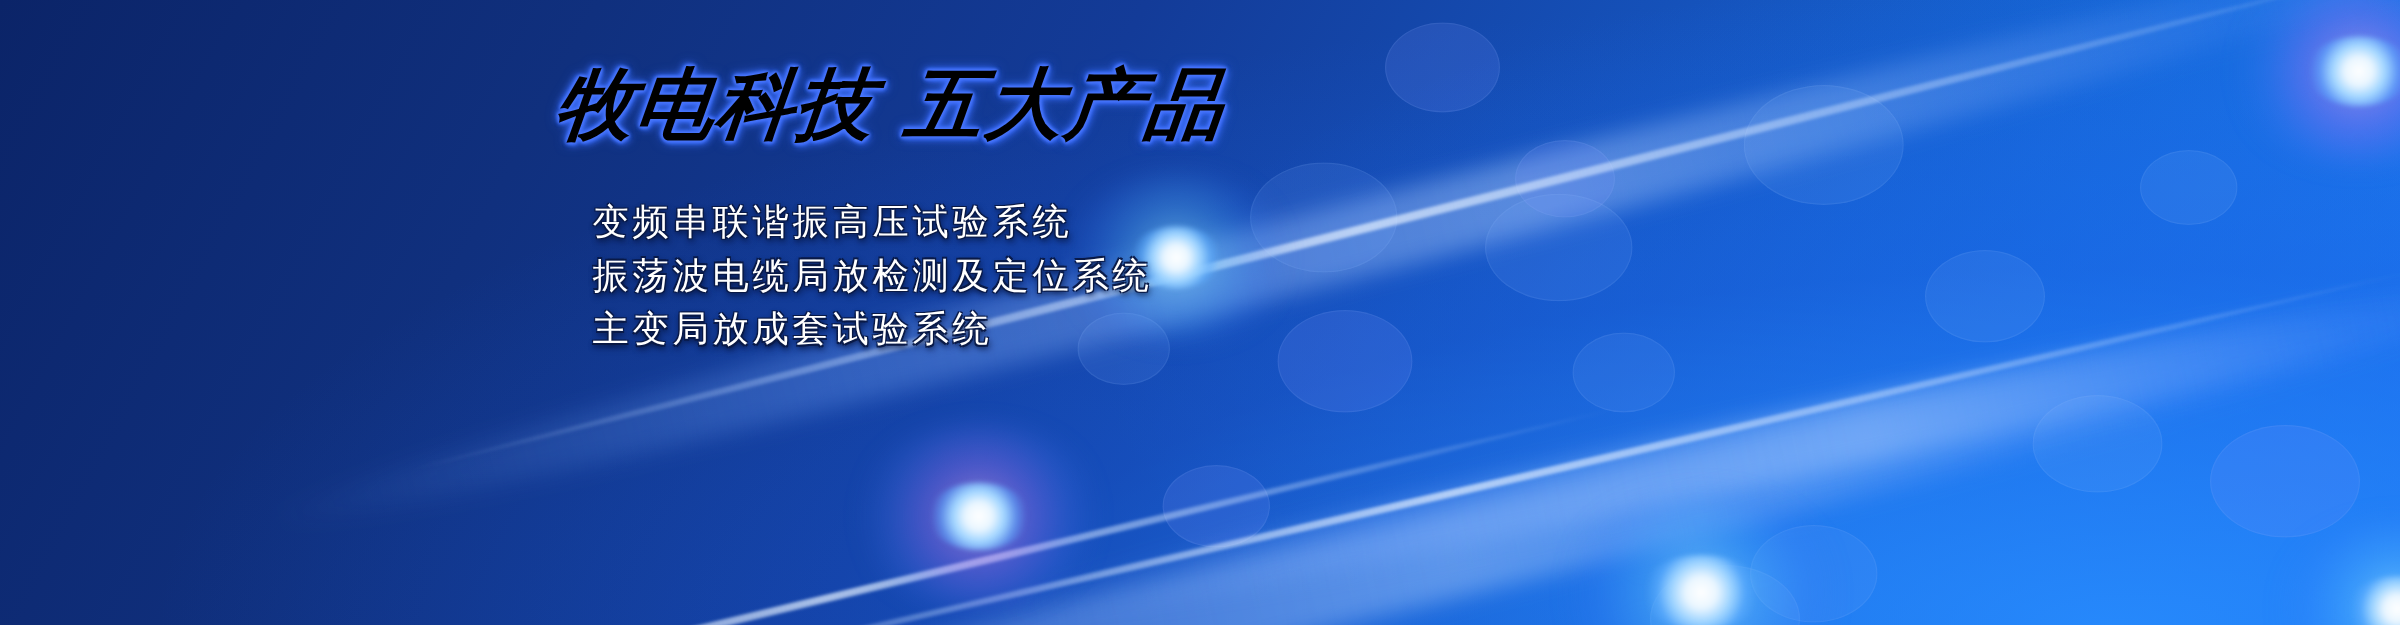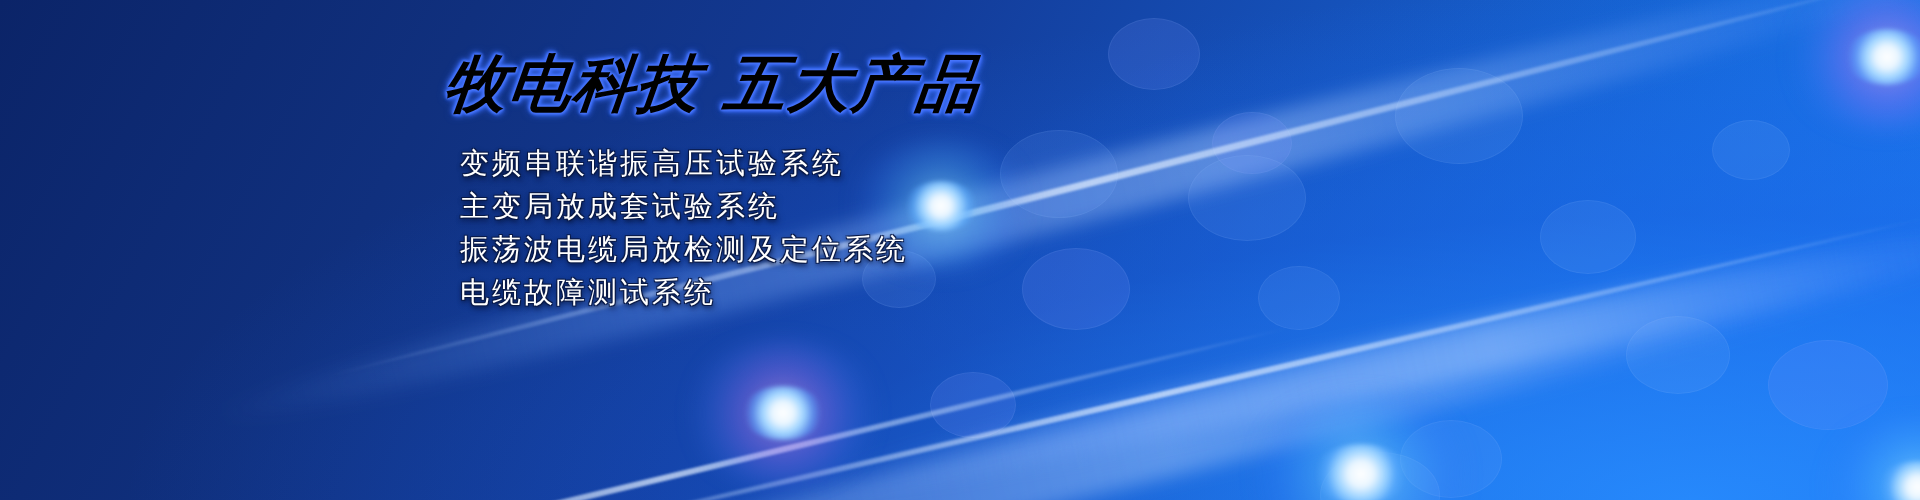--- a/index.html
+++ b/index.html
@@ -93,21 +93,21 @@
        0 0 2px #4d79ff,  0 0 4px #4d79ff,
        1px 0 3px #3f6ef5, -1px 0 3px #3f6ef5,
        0 1px 3px #3f6ef5, 0 -1px 3px #3f6ef5,
        2px 2px 5px rgba(60,110,255,0.9),
       -2px -2px 5px rgba(60,110,255,0.9),
        0 0 10px rgba(70,120,255,0.85);
   }
 
   #product-list{
     position:absolute;left:458px;top:140px;
-    list-style:none;margin:2px;padding:0;
+    list-style:none;margin:16px;padding:0;
   }
   #product-list li{
     font-family:"DejaVu Sans","Liberation Sans",sans-serif;
     font-size:29px;line-height:43px;
     font-weight:400;
     letter-spacing:3px;
     color:#ffffff;
     white-space:nowrap;
     text-shadow:
        1px 1px 0 rgba(10,25,70,0.95),
@@ -180,19 +180,18 @@
       <div class="core" style="width:80px;height:52px;"></div>
     </div>
   </div>
 
   <div id="content">
 
     <div id="title">牧电科技 五大产品</div>
 
     <ul id="product-list">
       <li>变频串联谐振高压试验系统</li>
+      <li>振荡波电缆局放检测及定位系统</li>
       <li>主变局放成套试验系统</li>
-      <li>振荡波电缆局放检测及定位系统</li>
-      <li>电缆故障测试系统</li>
     </ul>
 
   </div>
 </div>
 
 </body></html>

